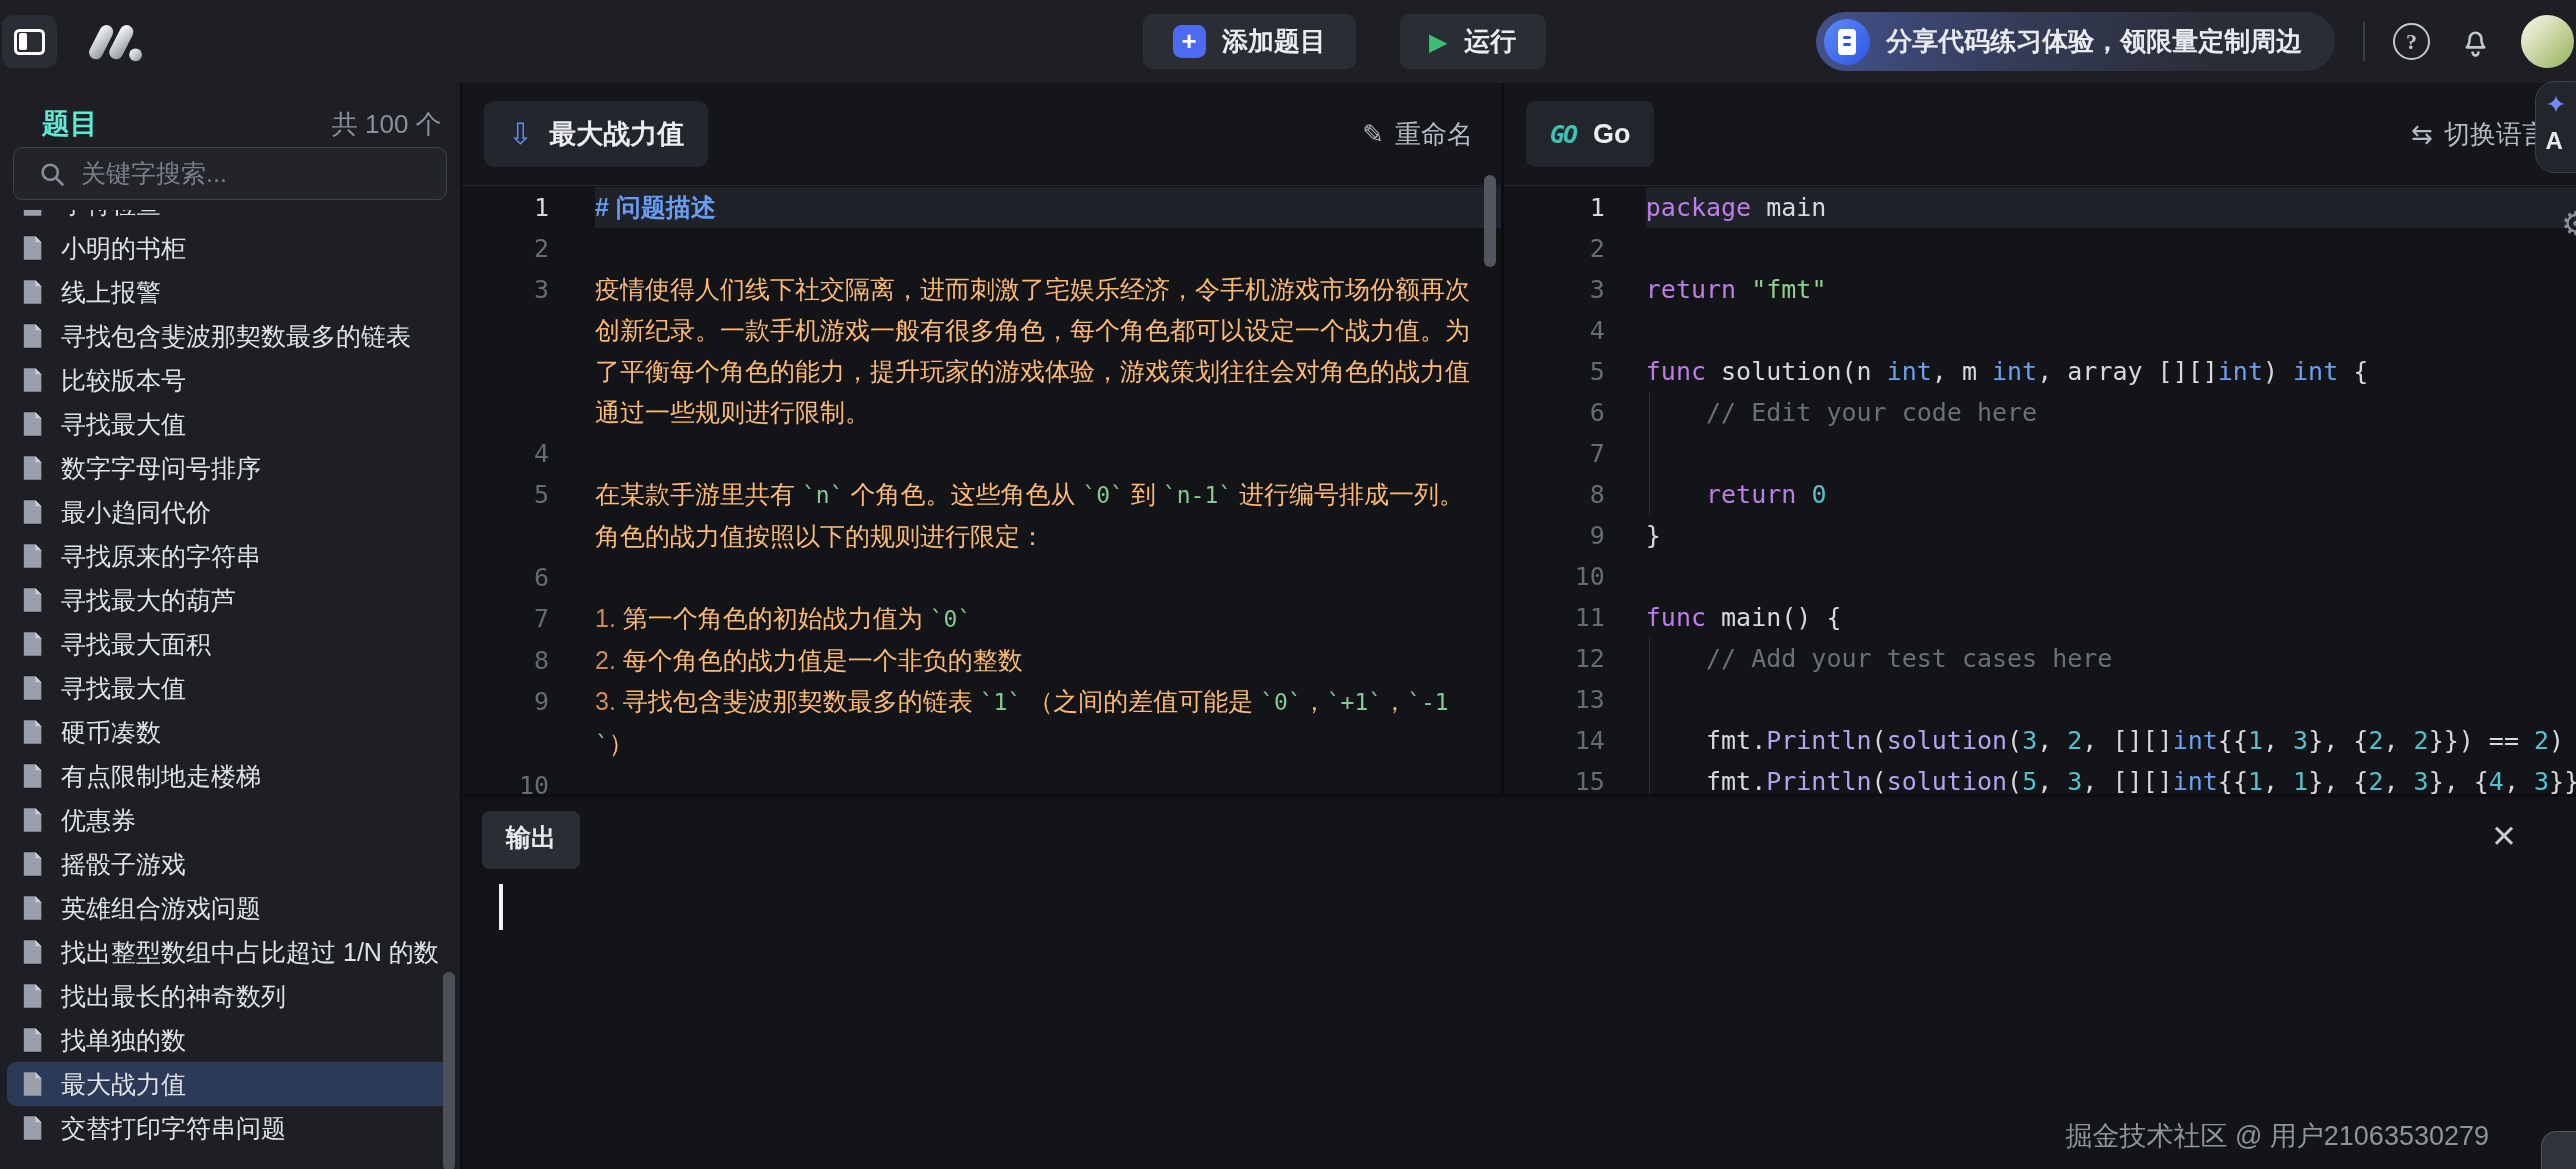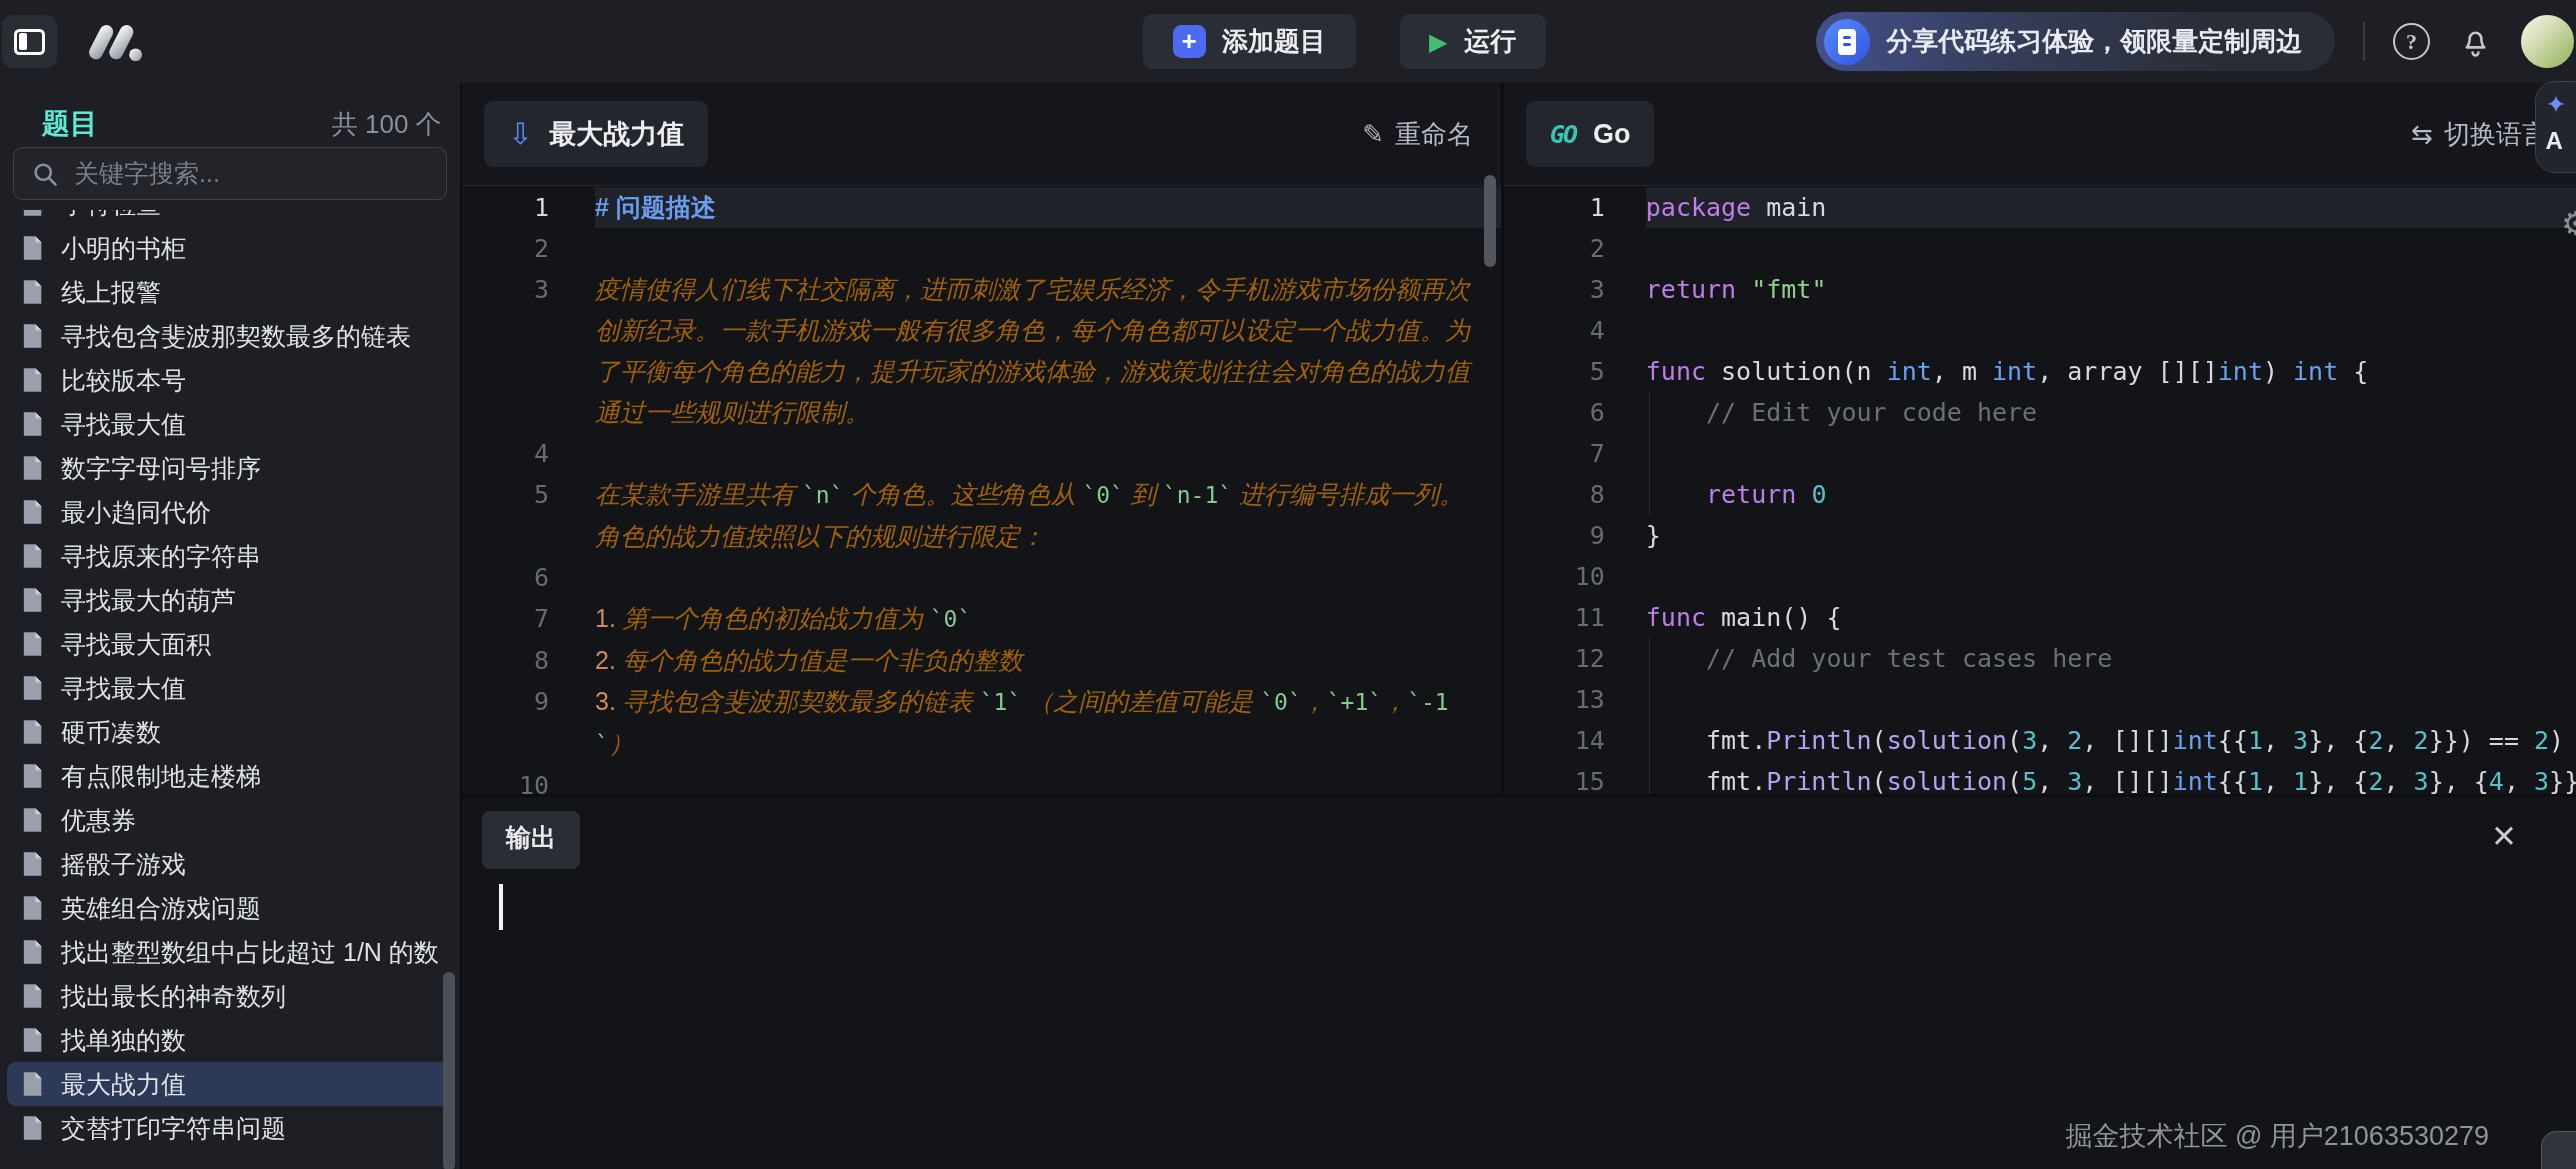--- a/index.html
+++ b/index.html
@@ -35,21 +35,21 @@
           background:linear-gradient(135deg,#e9ead2 20%,#a9bf77 80%);flex:none;cursor:pointer;}
 
   
   .bodywrap{position:absolute;left:0;top:83px;right:0;bottom:0;display:flex;}
   .sidebar{width:462px;flex:none;background:#1d1f25;position:relative;border-right:2.8px solid #0c0d10;box-sizing:border-box;}
   .shead{display:flex;align-items:baseline;padding:22px 18.4px 0 14.7px;}
   .stitle{color:#5eead4;font-size:28px;font-weight:700;margin-left:27px;}
   .scount{margin-left:auto;color:#8a8f99;font-size:26px;}
   .searchbox{position:absolute;left:13px;right:13px;top:64px;height:53px;background:#22242a;
              border:1.8px solid #3f434c;border-radius:9.2px;display:flex;align-items:center;gap:13px;
-             padding:0 17px;box-sizing:border-box;}
+             padding:0 24px;box-sizing:border-box;}
   .searchbox input{flex:1;background:transparent;border:none;outline:none;color:#d6d9de;font-size:25px;
                    font-family:inherit;}
   .searchbox input::placeholder{color:#7a7f88;}
   .slist{position:absolute;left:0;right:0;top:127px;bottom:0;overflow:hidden;}
   .sitem{height:44px;margin:0 7.4px;display:flex;align-items:center;gap:14.7px;padding:0 11px;
          border-radius:9.2px;color:#dfe2e7;font-size:25px;white-space:nowrap;cursor:pointer;}
   .sitem.sel{background:#2c3a58;}
   .sitem.ptop{margin-top:-28px;}
   .sitem svg{flex:none;}
   .sscroll{position:absolute;right:5.5px;top:889px;width:12px;height:199px;border-radius:6.4px;background:#4b4f57;cursor:pointer;}
@@ -76,21 +76,21 @@
   .mid .ln{width:87px;margin-right:46px;}
   .rightp .ln{width:101px;margin-right:41px;}
   .row.active .ln{color:#d6d9de;}
   .lc{flex:1;min-height:41px;line-height:41px;font-size:25px;color:#d6d9de;padding-right:14.7px;min-width:0;}
   .row.active .lc{background:#20222a;}
   .mdlc{word-break:break-all;}
   .codelc{font-family:"DejaVu Sans Mono",monospace;white-space:pre;overflow:hidden;}
   .lc.guide{position:relative;}
   .lc.guide::before{content:"";position:absolute;left:2.8px;top:0;bottom:0;width:1.8px;background:#2c2f37;}
   .md-h{color:#699df0;font-weight:700;}
-  .md-txt{color:#a16207;font-style:italic;}
+  .md-txt{color:#fdba74;}
   .md-code{font-family:"DejaVu Sans Mono",monospace;color:#85ca90;font-size:23px;}
   .md-num{color:#d2885f;}
   .tk-kw{color:#bd7ee8;}
   .tk-ty{color:#6aa1f4;}
   .tk-num{color:#56c1cd;}
   .tk-str{color:#8fcf8d;}
   .tk-com{color:#6b7078;}
   .tk-pl{color:#d6d9de;}
   .tk-fn{color:#b3a4f2;}
   .midscroll{position:absolute;right:4.6px;top:92px;width:12px;height:92px;border-radius:6.4px;

